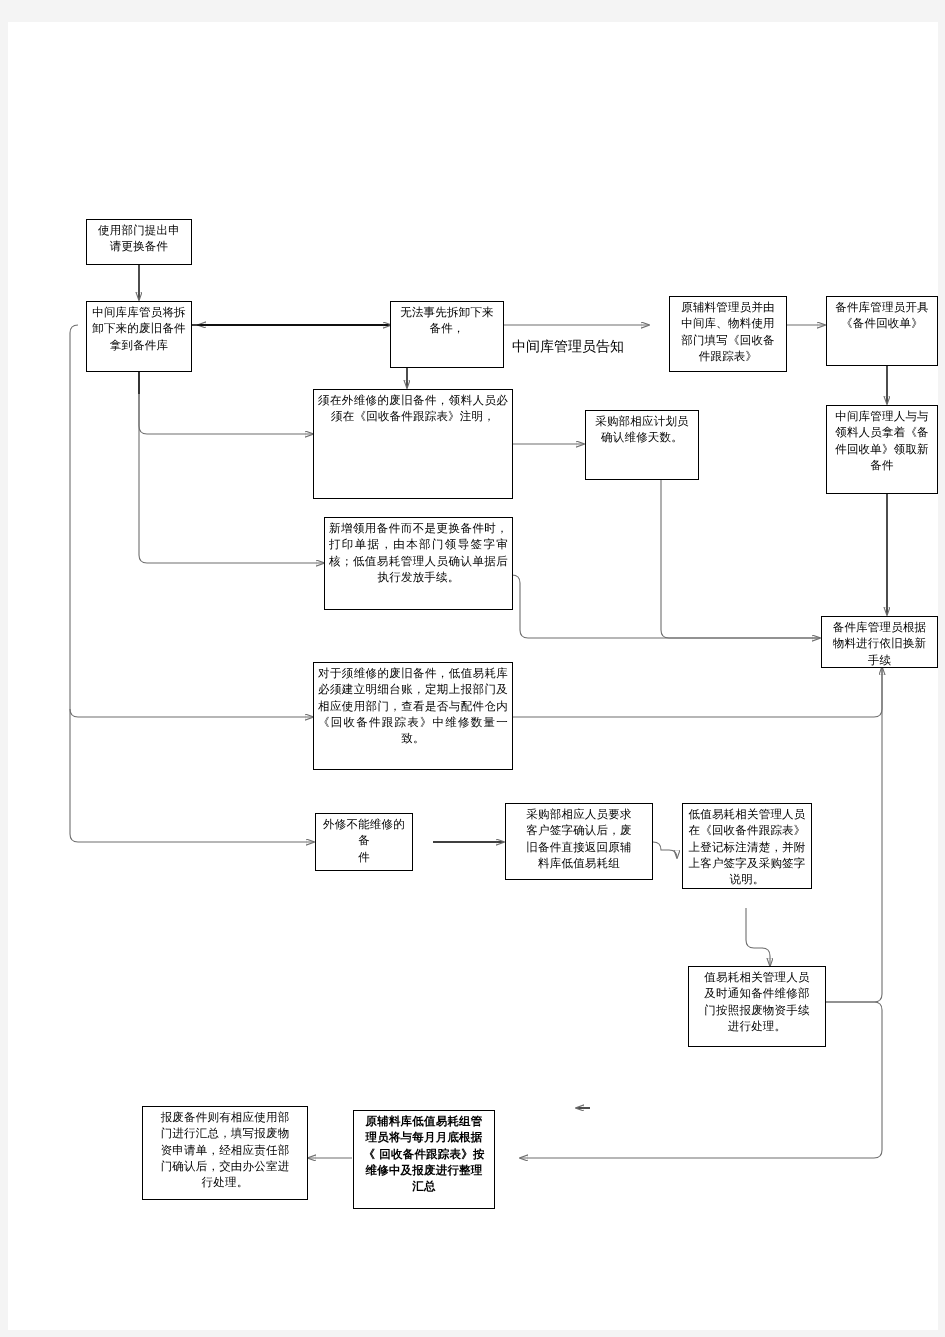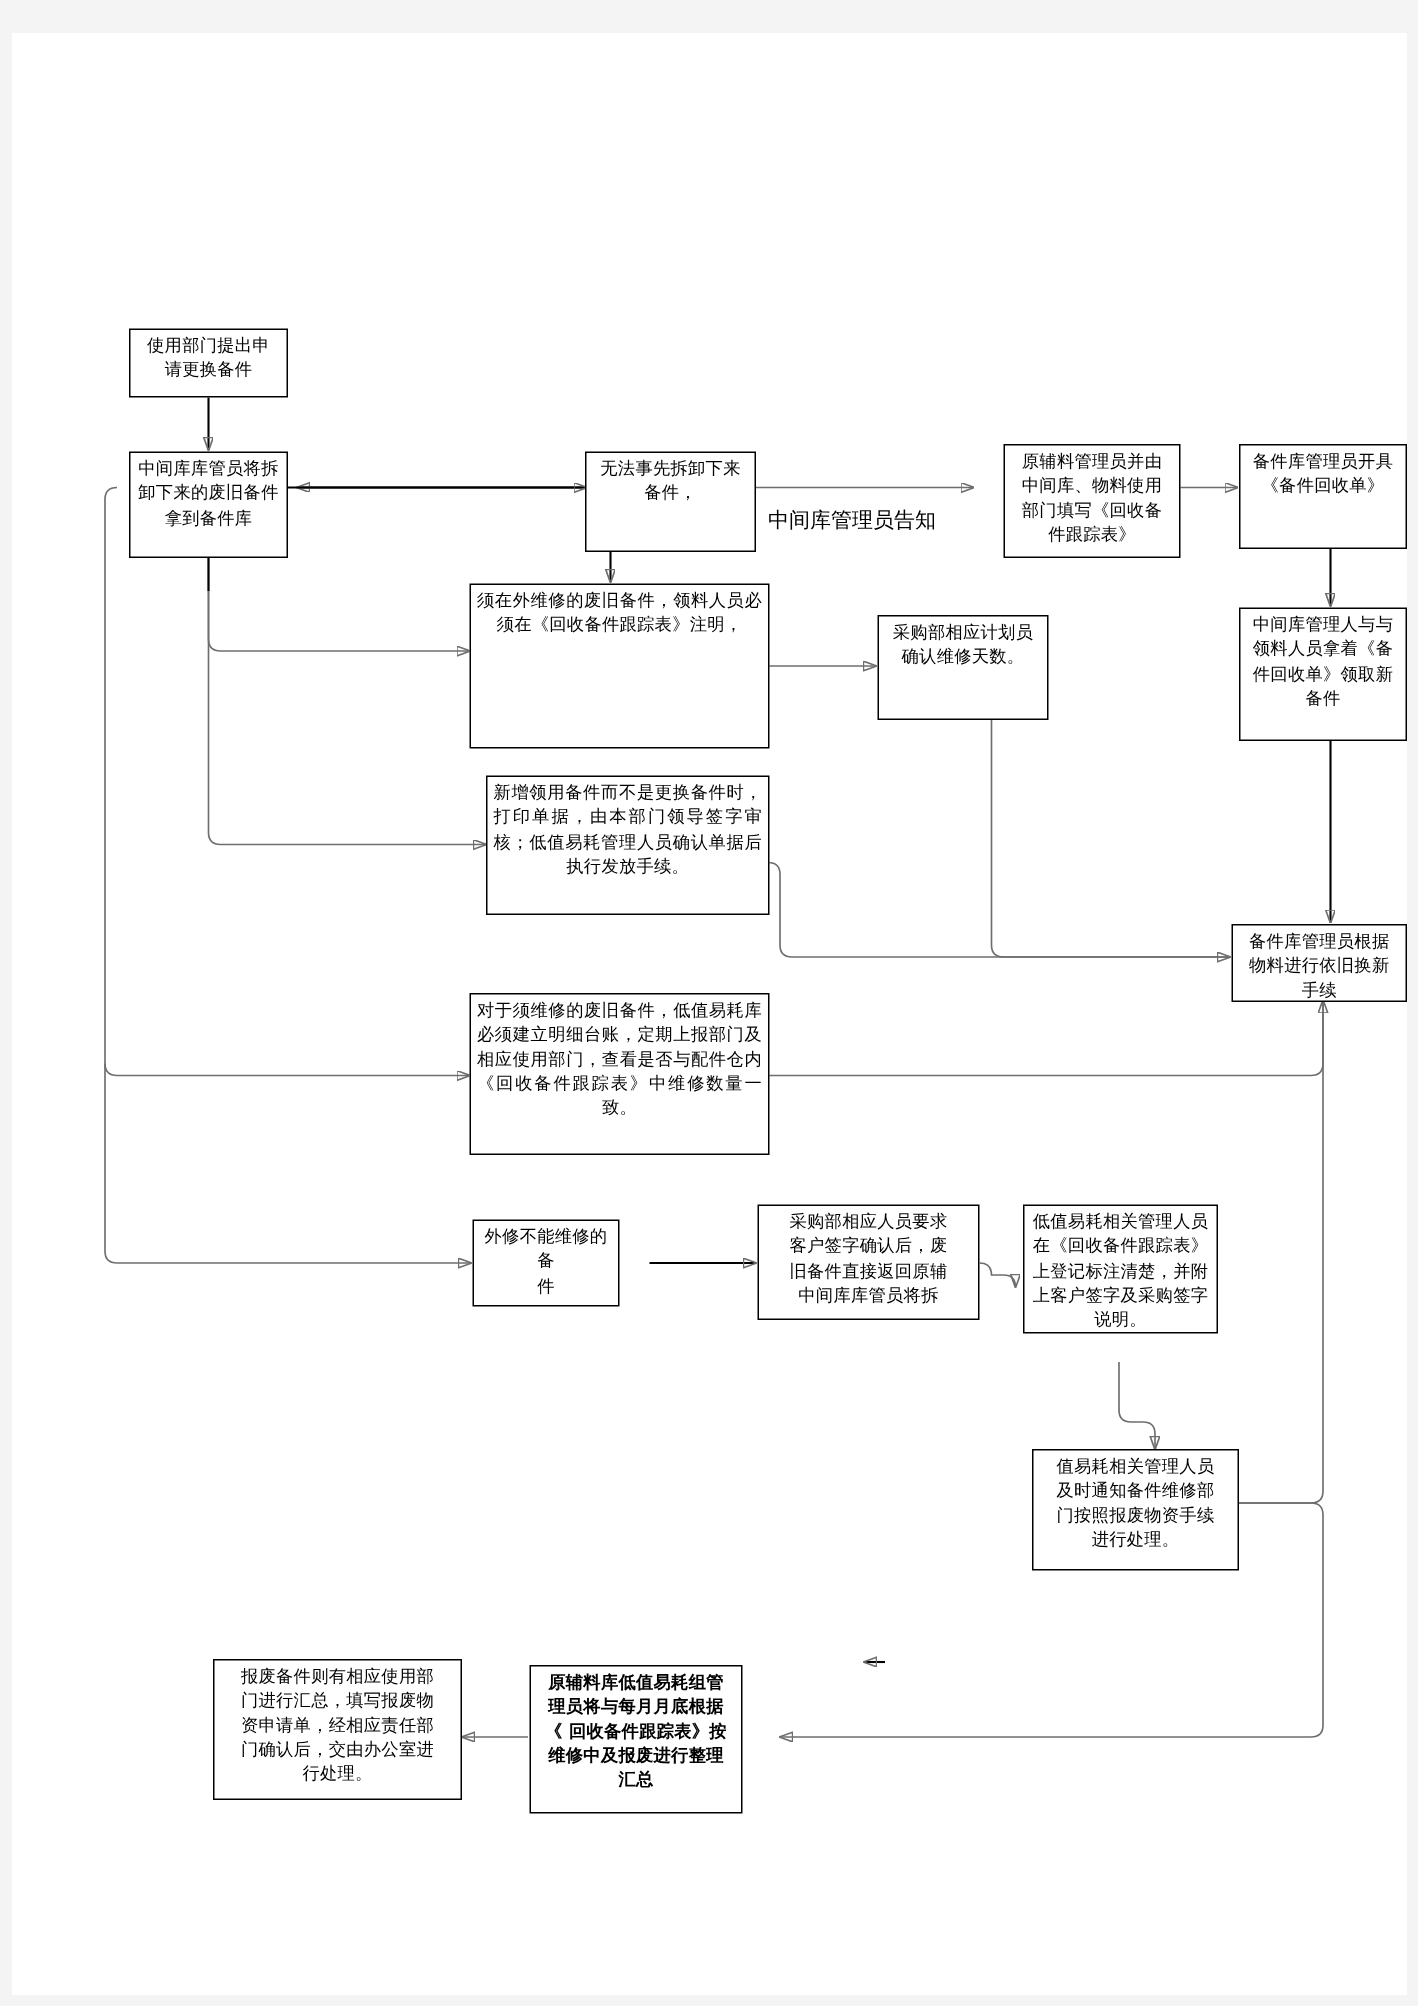--- a/index.html
+++ b/index.html
@@ -200,21 +200,21 @@
 
       <div class="node" style="left:307px; top:791px; width:98px; height:58px;">
         <span class="txt">外修不能维修的备
 件</span>
       </div>
 
       <div class="node" style="left:497px; top:781px; width:148px; height:77px;">
         <span class="txt">采购部相应人员要求
 客户签字确认后，废
 旧备件直接返回原辅
-中间库库管员将拆</span>
+料库低值易耗组</span>
       </div>
 
       <div class="node" style="left:674px; top:781px; width:130px; height:86px;">
         <span class="txt">低值易耗相关管理人员
 在《回收备件跟踪表》
 上登记标注清楚，并附
 上客户签字及采购签字
 说明。</span>
       </div>
 

